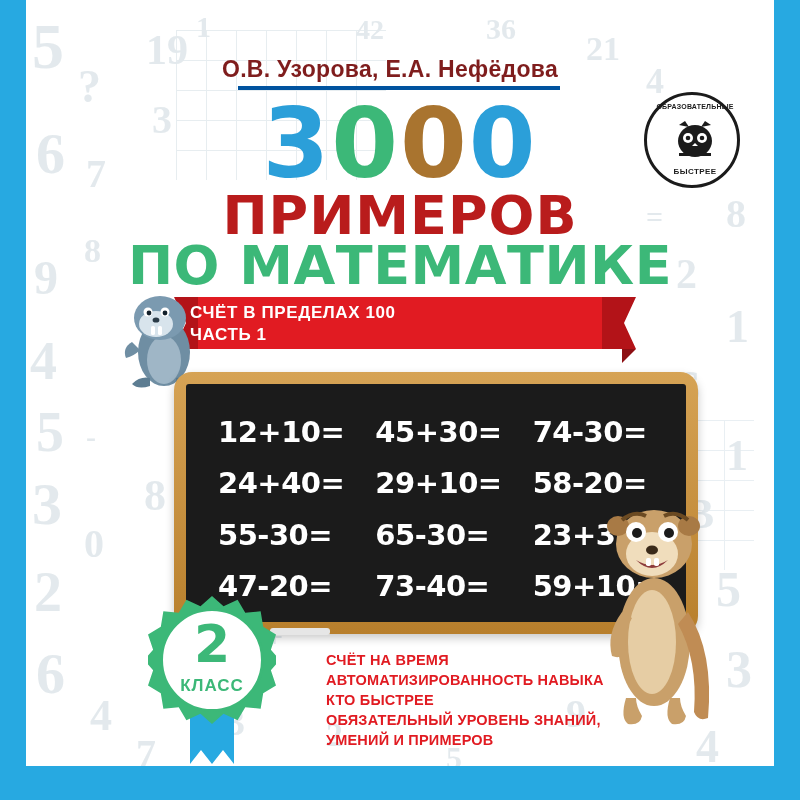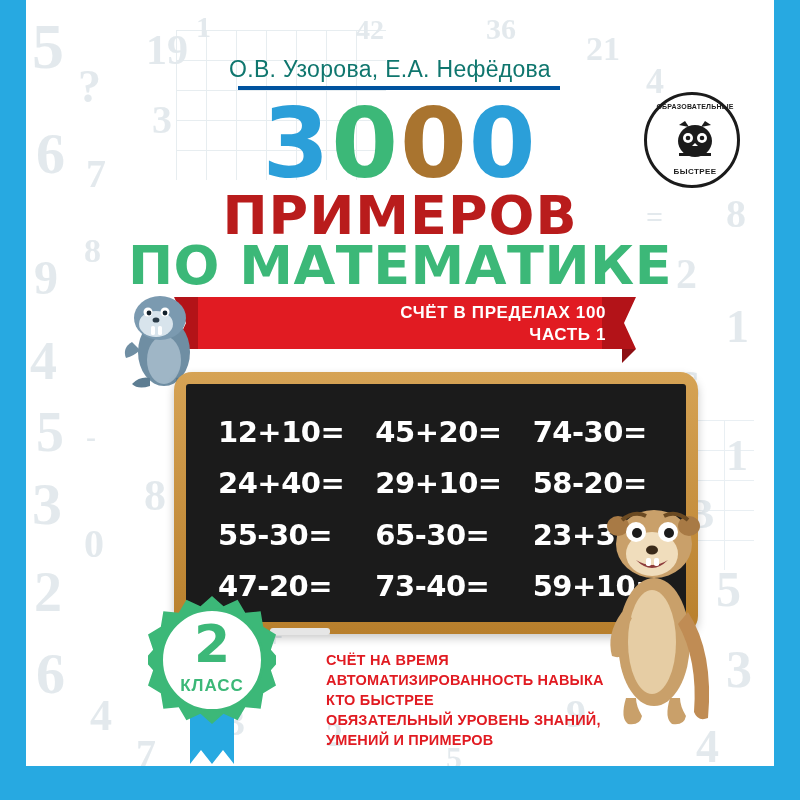--- a/index.html
+++ b/index.html
@@ -82,22 +82,22 @@
   }
 
   
   .authors {
     position: absolute;
     top: 56px;
     left: 0;
     width: 728px;
     text-align: center;
     font-size: 23px;
-    font-weight: normal;
-    color: #0f766e;
+    font-weight: bold;
+    color: #7f1d1d;
     letter-spacing: 0.3px;
   }
   .authors-rule {
     position: absolute;
     top: 86px;
     left: 212px;
     width: 322px;
     height: 4px;
     background: #00539f;
   }
@@ -176,23 +176,23 @@
     border-width: 14px 0 0 14px;
     border-color: #8d0f13 transparent transparent transparent;
   }
   .ribbon-notch-r {
     left: 596px;
     border-width: 14px 14px 0 0;
     border-color: #8d0f13 transparent transparent transparent;
   }
   .ribbon-l1, .ribbon-l2 {
     position: absolute;
-    left: 176px;
+    left: 164px;
     width: 404px;
-    text-align: right;
+    text-align: left;
     color: #ffffff;
     font-weight: bold;
   }
   .ribbon-l1 { top: 303px; font-size: 17px; letter-spacing: 0.6px; }
   .ribbon-l2 { top: 325px; font-size: 17px; letter-spacing: 0.6px; }
 
   
   .board-frame {
     position: absolute;
     left: 148px;
@@ -477,21 +477,21 @@
       <rect x="38" y="36" width="4" height="9" rx="1.6" fill="#ffffff"></rect>
       <path d="M12 52 q-10 6 -6 16 q8 -2 14 -8 z" fill="#6f8ea3"></path>
       <path d="M30 96 q-12 4 -18 -2 q8 -8 18 -6 z" fill="#5d7d92"></path>
       <path d="M56 96 q12 4 18 -2 q-8 -8 -18 -6 z" fill="#5d7d92"></path>
     </svg>
 
     <div class="board-frame">
       <div class="board">
         <div class="examples">
           <div>12+10=</div>
-          <div>45+20=</div>
+          <div>45+30=</div>
           <div>74-30=</div>
           <div>24+40=</div>
           <div>29+10=</div>
           <div>58-20=</div>
           <div>55-30=</div>
           <div>65-30=</div>
           <div>23+30=</div>
           <div>47-20=</div>
           <div>73-40=</div>
           <div>59+10=</div>

